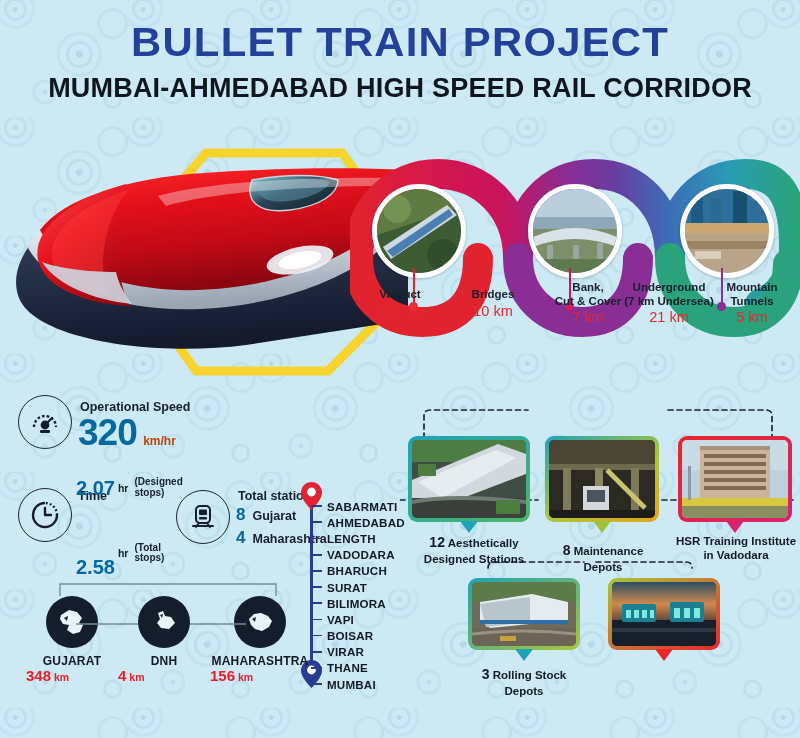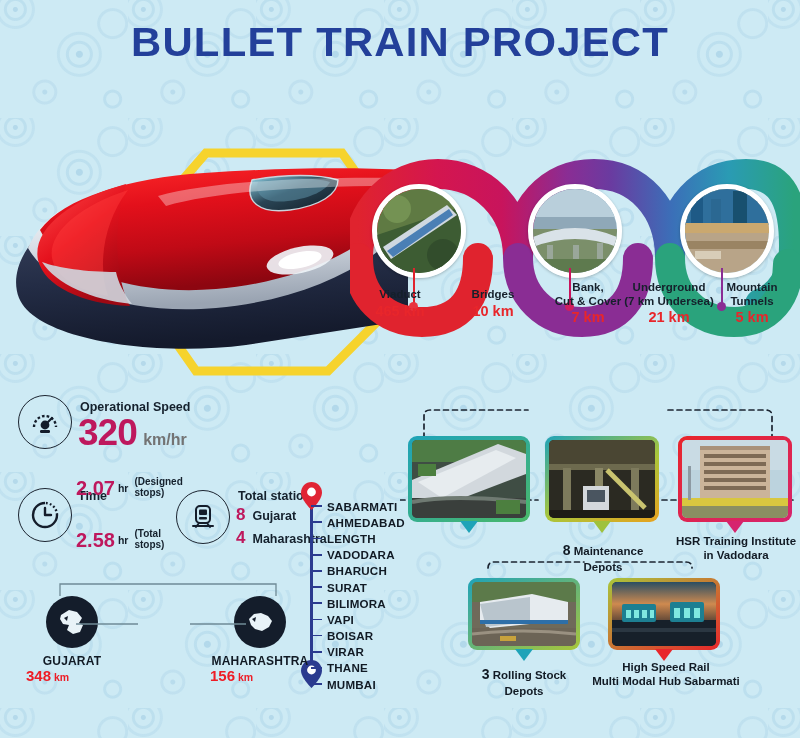--- a/index.html
+++ b/index.html
@@ -41,28 +41,28 @@
   }
   
   #hexframe{position:absolute;left:142px;top:145px;width:252px;height:235px;}
   #train{position:absolute;left:8px;top:168px;width:400px;height:190px;}
   
   #ribbon{position:absolute;left:350px;top:146px;width:450px;height:200px;}
   .node-img{position:absolute;border-radius:50%;border:5px solid #fff;overflow:hidden;box-shadow:0 1px 3px rgba(0,0,0,.25);}
   .stem{position:absolute;width:2px;background:#c6394a;}
   .dot{position:absolute;width:9px;height:9px;border-radius:50%;}
   .node-label{position:absolute;text-align:center;font-size:11.5px;font-weight:bold;color:#15202b;line-height:1.18;}
-  .node-label .km{display:block;color:#e8262b;font-size:14.5px;font-weight:bold;margin-top:1px;}
+  .node-label .km{display:block;color:#e8262b;font-size:14.5px;font-weight:normal;margin-top:1px;}
   
   .circ-icon{
     position:absolute;width:52px;height:52px;border-radius:50%;
     border:1.6px solid #1b2430;display:flex;align-items:center;justify-content:center;
   }
   .stat-title{position:absolute;font-size:12.5px;font-weight:bold;color:#14202c;}
-  .big-red{color:#be185d;font-weight:bold;}
+  .big-red{color:#0369a1;font-weight:bold;}
   
   #stations{position:absolute;left:310px;top:498px;}
   #station-line{position:absolute;left:0;top:8px;width:2.5px;height:180px;background:#2b3b8f;}
   .st-row{position:relative;height:16.2px;display:flex;align-items:center;}
   .st-tick{width:11px;height:1.8px;background:#2b3b8f;margin-left:1px;}
   .st-name{font-size:11.6px;font-weight:bold;color:#111a24;letter-spacing:.2px;margin-left:5px;white-space:nowrap;}
   
   #totallen{position:absolute;left:18px;top:578px;width:300px;}
   #tl-head{text-align:center;font-size:14px;font-weight:bold;color:#14202c;letter-spacing:.3px;}
   #tl-head .n{color:#ee1c25;}
@@ -80,20 +80,21 @@
   .card-cap b{font-size:14px;}
   svg{display:block;}
 </style>
 </head>
 <body>
 
 <div id="bg-pattern"></div>
 
 <div id="header">
   <div id="title">BULLET TRAIN PROJECT</div>
+  <div id="subtitle">MUMBAI-AHMEDABAD HIGH SPEED RAIL CORRIDOR</div>
 </div>
 
 <div id="hexframe">
   <svg width="252" height="235" viewBox="0 0 252 235">
     <polygon points="64,8 200,8 244,70 244,168 186,226 54,226 12,166 12,68" fill="none" stroke="#f6d32d" stroke-width="9"></polygon>
   </svg>
 </div>
 
 <div id="train">
   <svg width="400" height="190" viewBox="0 0 400 190">
@@ -252,41 +253,41 @@
   <svg width="30" height="30" viewBox="0 0 30 30">
     <path d="M4,20 A11,11 0 1,1 26,20" fill="none" stroke="#141d2b" stroke-width="2.4" stroke-dasharray="2.6 2.1"></path>
     <circle cx="15" cy="18" r="4.4" fill="#141d2b"></circle>
     <path d="M15,18 L22,11" stroke="#141d2b" stroke-width="2.2" stroke-linecap="round"></path>
     <rect x="10" y="23" width="10" height="3" rx="1.2" fill="#141d2b"></rect>
   </svg>
 </div>
 <div class="stat-title" style="left:80px;top:400px;">Operational Speed</div>
 <div style="position:absolute;left:78px;top:414px;">
   <span class="big-red" style="font-size:37px;line-height:1;letter-spacing:-1px;">320</span>
-  <span style="font-size:16px;font-weight:bold;color:#737373;margin-left:2px;text-align:right;">km/hr</span>
+  <span style="font-size:12px;font-weight:bold;color:#c2410c;margin-left:2px;text-align:right;">km/hr</span>
 </div>
 
 <div class="circ-icon" style="left:18px;top:488px;">
   <svg width="30" height="30" viewBox="0 0 30 30">
     <path d="M15,3 A12,12 0 1,0 27,15" fill="none" stroke="#141d2b" stroke-width="2.4"></path>
     <path d="M27,15 A12,12 0 0,0 15,3" fill="none" stroke="#141d2b" stroke-width="2.4" stroke-dasharray="1.8 2.2"></path>
     <path d="M15,8 L15,15 L21,15" fill="none" stroke="#141d2b" stroke-width="2.4" stroke-linecap="round" stroke-linejoin="round"></path>
   </svg>
 </div>
 <div class="stat-title" style="left:78px;top:489px;">Time</div>
 <div style="position:absolute;left:76px;top:477px;display:flex;align-items:center;">
   <span class="big-red" style="font-size:20px;line-height:1;">2.07</span>
   <span style="font-size:10.5px;font-weight:bold;color:#14202c;margin:0 0 0 3px;">hr</span>
   <span style="font-size:10px;font-weight:bold;color:#14202c;line-height:1.05;margin-left:6px;">
     <span>(Designed</span><br>
     <span>stops)</span>
   </span>
 </div>
 <div style="position:absolute;left:76px;top:529px;display:flex;align-items:center;">
-  <span class="big-red" style="font-size:20px;line-height:1;">2.58</span>
+  <span class="big-red" style="font-size:20px;line-height:1;margin-top:28px;">2.58</span>
   <span style="font-size:10.5px;font-weight:bold;color:#14202c;margin:0 0 0 3px;">hr</span>
   <span style="font-size:10px;font-weight:bold;color:#14202c;line-height:1.05;margin-left:6px;">
     <span>(Total</span><br>
     <span>stops)</span>
   </span>
 </div>
 
 <div class="circ-icon" style="left:176px;top:490px;">
   <svg width="28" height="28" viewBox="0 0 28 28">
     <rect x="7" y="3" width="14" height="17" rx="4" fill="none" stroke="#141d2b" stroke-width="2"></rect>
@@ -384,20 +385,32 @@
     <div style="width:92px;">
       <div class="state-circ" style="margin:0 auto;">
         <svg width="34" height="34" viewBox="0 0 34 34">
           <path d="M6,10 L14,5 L22,7 L27,13 L24,18 L28,20 L25,27 L18,29 L12,25 L14,20 L8,19 L5,14 Z" fill="#e9f3f8"></path>
           <path d="M9,13 L13,11 L12,16 Z" fill="#141d2b"></path>
         </svg>
       </div>
       <div class="state-name">GUJARAT</div>
       <div class="state-km">
         <span>348</span><small style="margin-left:3px;">km</small>
+      </div>
+    </div>
+    <div style="width:92px;">
+      <div class="state-circ" style="margin:0 auto;">
+        <svg width="34" height="34" viewBox="0 0 34 34">
+          <path d="M11,8 L16,6 L18,11 L24,12 L28,18 L22,24 L14,23 L10,18 L13,14 Z" fill="#e9f3f8"></path>
+          <path d="M13,10 L16,9 L15,13 Z" fill="#141d2b"></path>
+        </svg>
+      </div>
+      <div class="state-name">DNH</div>
+      <div class="state-km">
+        <span>4</span><small style="margin-left:3px;">km</small>
       </div>
     </div>
     <div style="width:100px;">
       <div class="state-circ" style="margin:0 auto;">
         <svg width="34" height="34" viewBox="0 0 34 34">
           <path d="M6,14 L11,9 L18,8 L25,11 L29,16 L26,22 L19,26 L12,24 L8,20 Z" fill="#e9f3f8"></path>
           <path d="M9,14 L13,12 L12,17 Z" fill="#141d2b"></path>
         </svg>
       </div>
       <div class="state-name">MAHARASHTRA</div>
@@ -426,20 +439,25 @@
         <rect y="0" width="114" height="22" fill="#4e7c45"></rect>
         <path d="M0,40 L86,4 L114,14 L114,34 L30,66 L0,58 Z" fill="#d2d8dd"></path>
         <path d="M6,42 L84,10 L104,18 L30,58 Z" fill="#e7ecef"></path>
         <rect y="58" width="114" height="20" fill="#3a3f3c"></rect>
         <path d="M0,62 Q40,54 114,62" fill="none" stroke="#6f7a72" stroke-width="4"></path>
         <rect x="6" y="24" width="18" height="12" fill="#4c7f3f"></rect>
         <rect x="84" y="60" width="24" height="14" fill="#4c7f3f"></rect>
       </svg>
     </div>
     <div class="ptr" style="bottom:-11px;border-top:12px solid #1fa3b8;"></div>
+  </div>
+  <div class="card-cap" style="left:-6px;top:146px;width:160px;">
+    <b class="big-red" style="color:#111a24;">12</b>
+    <span>Aesthetically</span><br>
+    <span>Designed Stations</span>
   </div>
 
   <div class="card" style="left:145px;top:48px;width:114px;height:86px;background:linear-gradient(150deg,#1fa3b8,#a9c63a 55%,#e8a21e);">
     <div class="pic">
       <svg width="106" height="78" viewBox="0 0 106 78" preserveAspectRatio="none">
         <rect width="106" height="78" fill="#2b2a22"></rect>
         <rect width="106" height="26" fill="#4a4633"></rect>
         <rect x="0" y="24" width="106" height="6" fill="#6d6a4e"></rect>
         <rect x="14" y="28" width="8" height="44" fill="#7d7a5c"></rect>
         <rect x="46" y="28" width="8" height="44" fill="#8a8766"></rect>
@@ -527,17 +545,13 @@
             <rect x="38" y="28" width="4" height="8"></rect>
           <rect x="62" y="26" width="6" height="10"></rect>
             <rect x="72" y="26" width="6" height="10"></rect>
           <rect x="82" y="26" width="6" height="10"></rect>
         </g>
         <rect y="46" width="104" height="4" fill="#2b3742"></rect>
       </svg>
     </div>
     <div class="ptr" style="bottom:-11px;border-top:12px solid #e8262b;"></div>
   </div>
-  <div class="card-cap" style="left:186px;top:272px;width:160px;">
-    <span>High Speed Rail</span><br>
-    <span>Multi Modal Hub Sabarmati</span>
-  </div>
 </div>
 
 </body></html>

